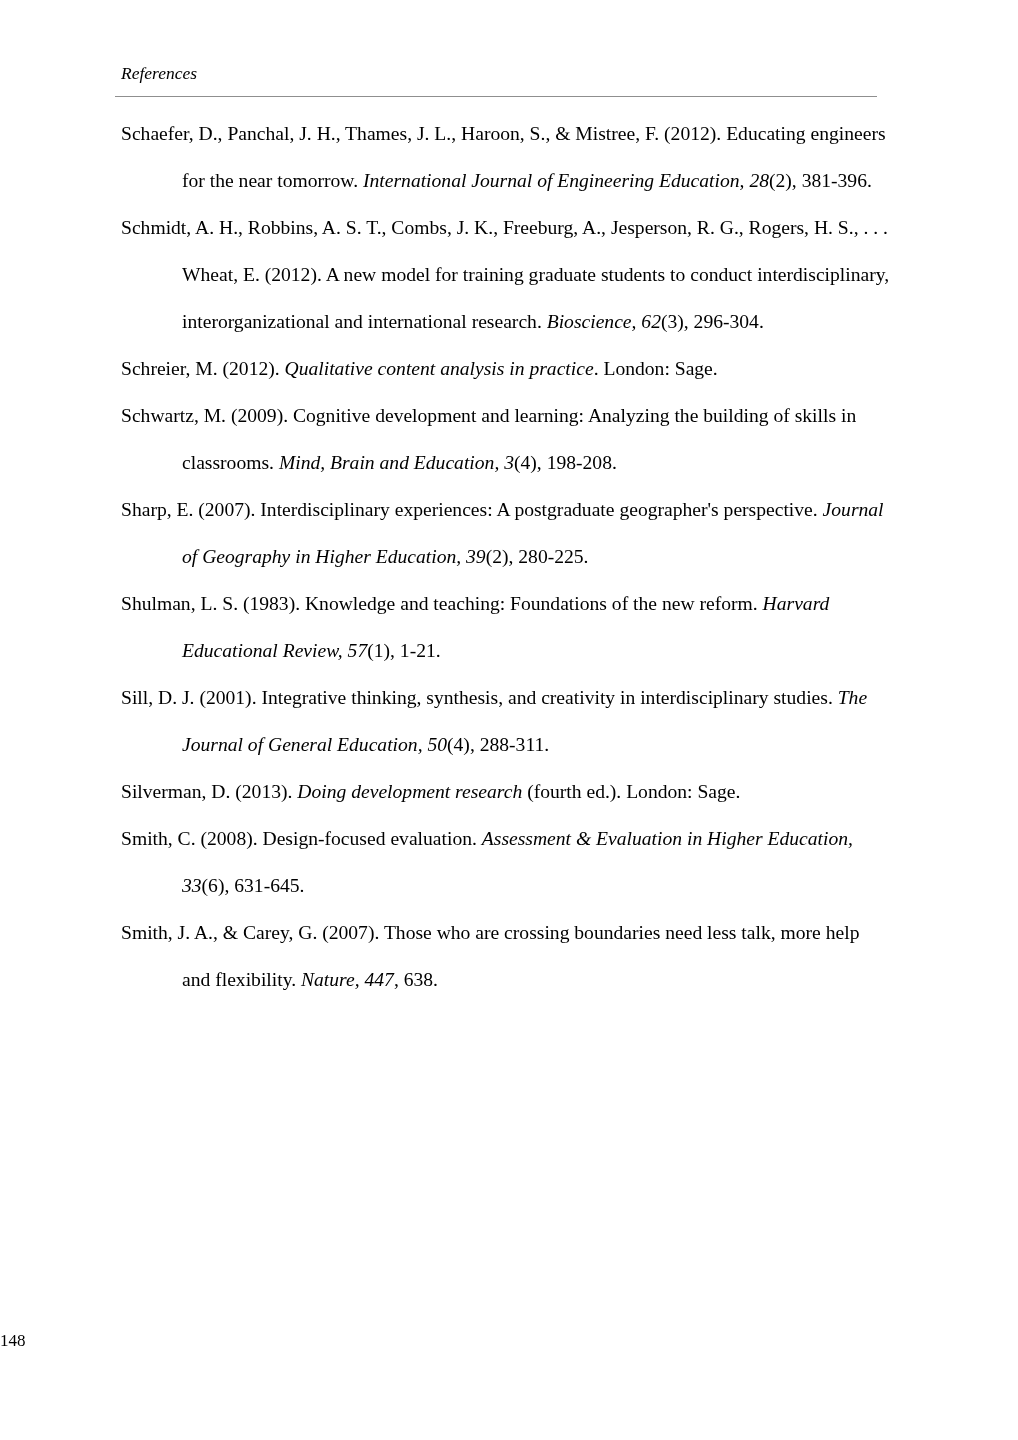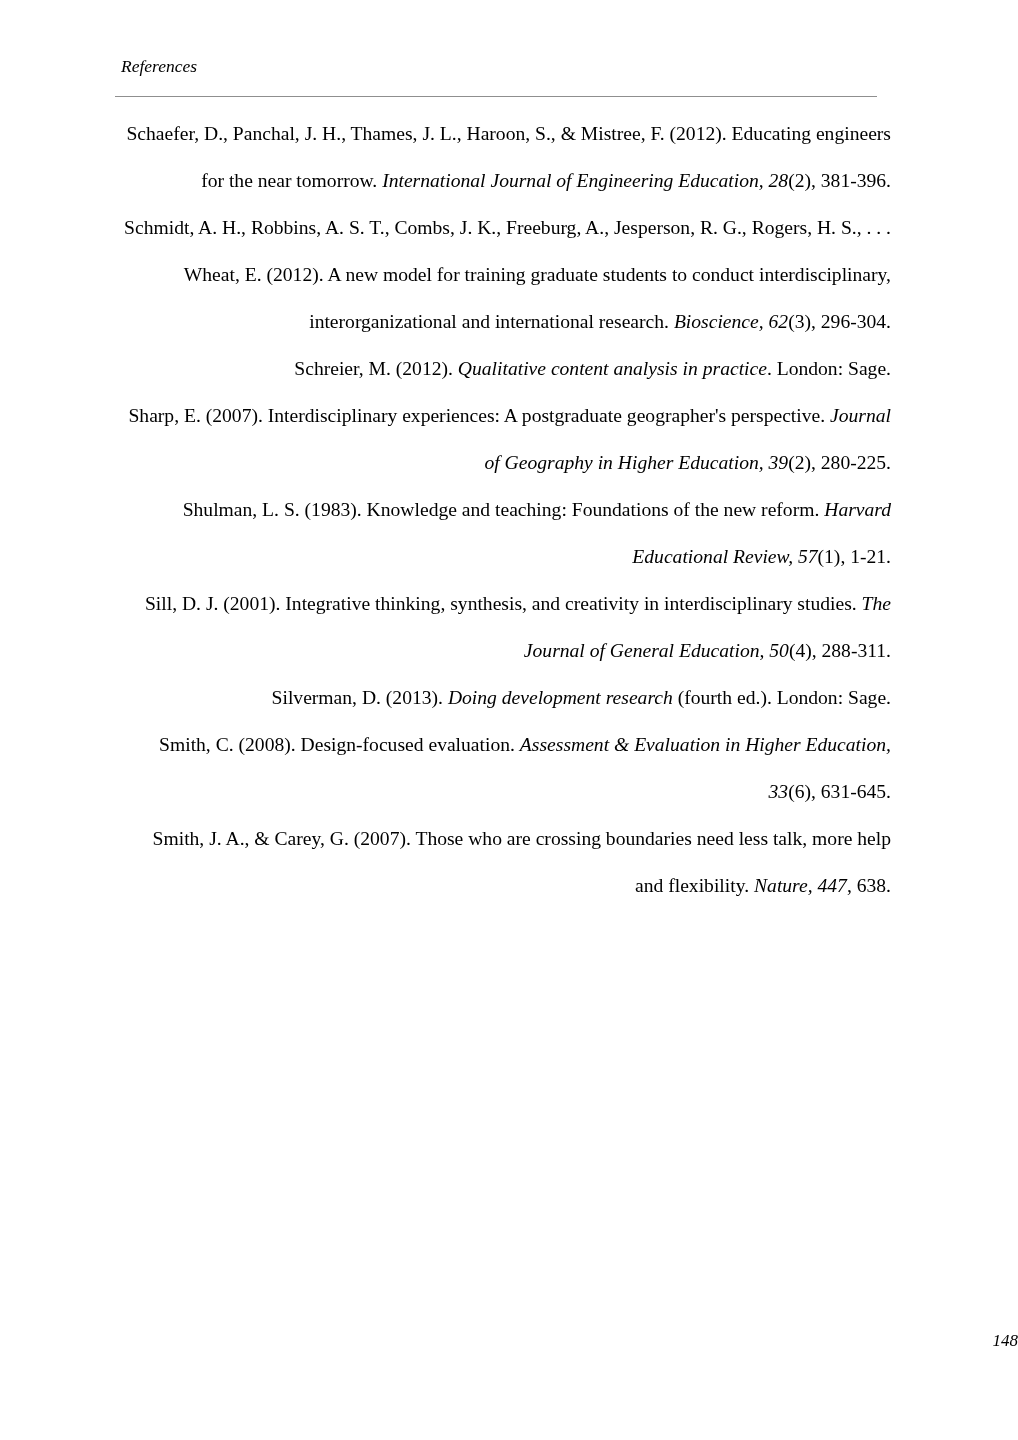--- a/index.html
+++ b/index.html
@@ -8,68 +8,68 @@
     height: 1440px;
     background: #ffffff;
     position: relative;
     font-family: "Liberation Serif", "DejaVu Serif", serif;
     color: #000000;
     overflow: hidden;
   }
   .header-title {
     position: absolute;
     left: 121px;
-    top: 56px;
+    top: 63px;
     font-size: 17.5px;
     font-style: italic;
     white-space: nowrap;
   }
   .header-rule {
     position: absolute;
     left: 115px;
     top: 96px;
     width: 762px;
     height: 0;
     border-top: 1px solid #8f8f8f;
   }
   .refs {
     position: absolute;
     left: 121px;
     top: 110px;
     width: 770px;
     font-size: 19.6px;
     line-height: 47px;
-    text-align: right;
+    text-align: left;
   }
   .ref {
     margin: 0;
     padding-left: 61px;
     text-indent: -61px;
   }
   .it { font-style: italic; }
   .page-number {
     position: absolute;
     left: 0;
     top: 1331px;
     width: 1018px;
-    text-align: right;
+    text-align: left;
     font-size: 17px;
-    font-style: italic;
   }
 </style>
 </head>
 <body>
 
 <div class="header-title">References</div>
 <div class="header-rule"></div>
 
 <div class="refs">
   <p class="ref"><span>Schaefer, D., Panchal, J. H., Thames, J. L., Haroon, S., &amp; Mistree, F. (2012). Educating engineers for the near tomorrow. </span><span class="it">International Journal of Engineering Education, 28</span><span>(2), 381-396.</span></p>
   <p class="ref"><span>Schmidt, A. H., Robbins, A. S. T., Combs, J. K., Freeburg, A., Jesperson, R. G., Rogers, H. S., . . . Wheat, E. (2012). A new model for training graduate students to conduct interdisciplinary, interorganizational and international research. </span><span class="it">Bioscience, 62</span><span>(3), 296-304.</span></p>
   <p class="ref"><span>Schreier, M. (2012). </span><span class="it">Qualitative content analysis in practice</span><span>. London: Sage.</span></p>
+  <p class="ref"><span>Schwartz, M. (2009). Cognitive development and learning: Analyzing the building of skills in classrooms. </span><span class="it">Mind, Brain and Education, 3</span><span>(4), 198-208.</span></p>
   <p class="ref"><span>Sharp, E. (2007). Interdisciplinary experiences: A postgraduate geographer's perspective. </span><span class="it">Journal of Geography in Higher Education, 39</span><span>(2), 280-225.</span></p>
   <p class="ref"><span>Shulman, L. S. (1983). Knowledge and teaching: Foundations of the new reform. </span><span class="it">Harvard Educational Review, 57</span><span>(1), 1-21.</span></p>
   <p class="ref"><span>Sill, D. J. (2001). Integrative thinking, synthesis, and creativity in interdisciplinary studies. </span><span class="it">The Journal of General Education, 50</span><span>(4), 288-311.</span></p>
   <p class="ref"><span>Silverman, D. (2013). </span><span class="it">Doing development research</span><span> (fourth ed.). London: Sage.</span></p>
   <p class="ref"><span>Smith, C. (2008). Design-focused evaluation. </span><span class="it">Assessment &amp; Evaluation in Higher Education, 33</span><span>(6), 631-645.</span></p>
   <p class="ref"><span>Smith, J. A., &amp; Carey, G. (2007). Those who are crossing boundaries need less talk, more help and flexibility. </span><span class="it">Nature, 447</span><span>, 638.</span></p>
 </div>
 
 <div class="page-number">148</div>
 

